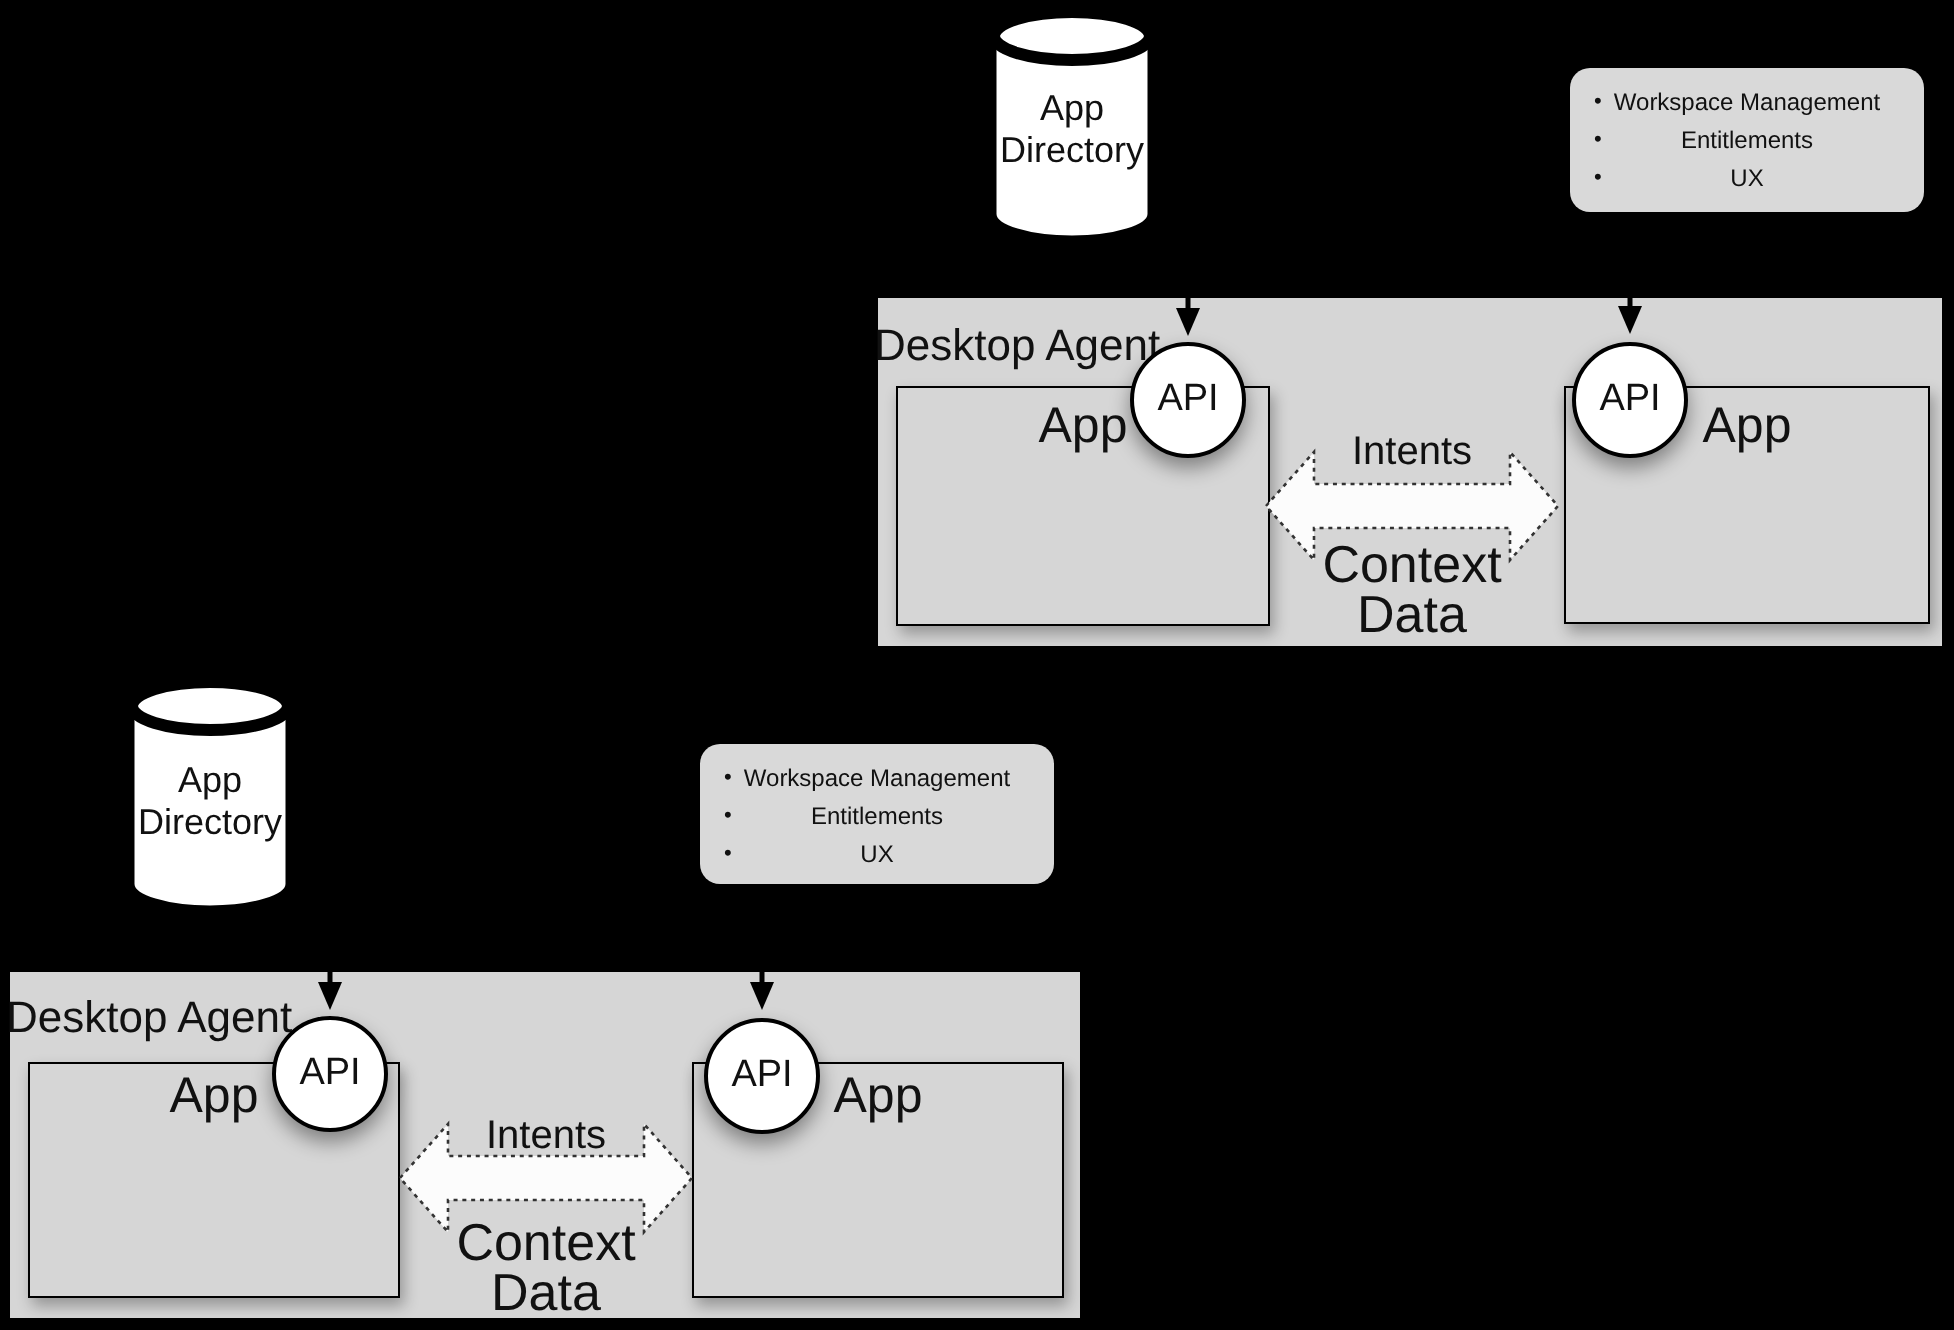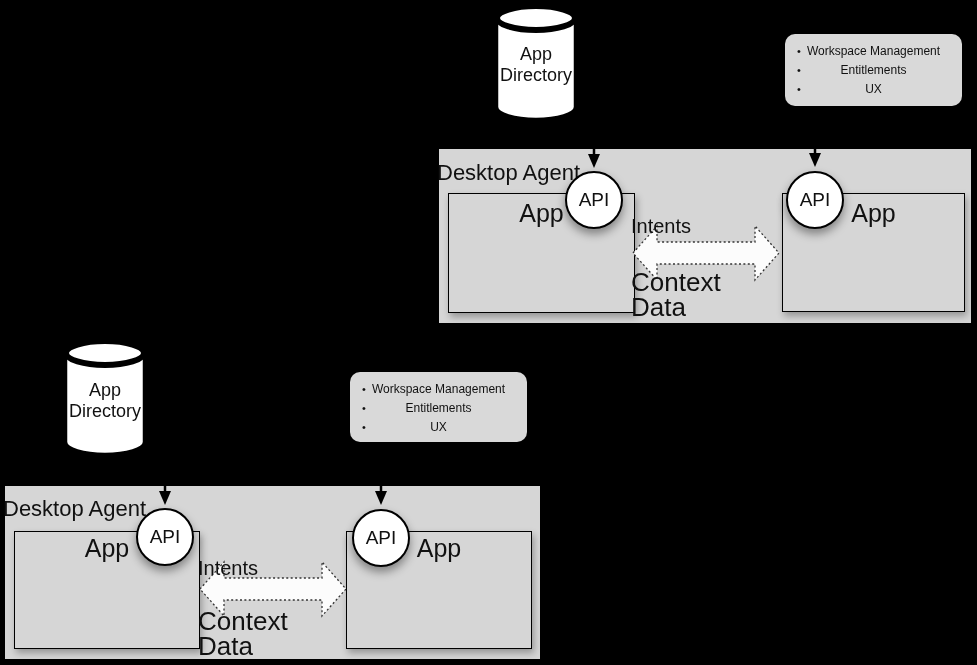--- a/index.html
+++ b/index.html
@@ -17,21 +17,21 @@
   .app-box{background:var(--agent-fill);border:1.5px solid var(--border);z-index:2;
            box-shadow:2px 4px 7px rgba(0,0,0,0.30);}
   .app-label{text-align:center;font-size:25px;line-height:28px;z-index:3;}
   .api{width:58px;height:58px;border-radius:50%;background:var(--node-fill);
        border:2px solid var(--border);display:flex;align-items:center;justify-content:center;
        font-size:19px;z-index:4;box-shadow:0 5px 10px rgba(0,0,0,0.40);}
   .feat{background:var(--features-fill);border-radius:10px;padding-top:8px;z-index:2;}
   .feat-row{position:relative;height:19px;line-height:19px;text-align:center;font-size:12px;}
   .feat-bullet{position:absolute;left:12px;top:0;font-size:11px;}
   .cyl-text{text-align:center;font-size:18px;line-height:21px;z-index:3;}
-  .msg{ text-align:left;z-index:3;}
+  .msg{ text-align:center;z-index:3;}
   .msg-intents{font-size:20px;line-height:23px;}
   .msg-context{font-size:26px;line-height:25px;}
   svg.blockarrow{position:absolute;z-index:2;overflow:visible;}
   svg.cyl{position:absolute;z-index:2;overflow:visible;}
   .connectors{position:absolute;left:0;top:0;z-index:5;pointer-events:none;}
 
   
   .g0-cyl{left:494px;top:2px;}
   .g0-cyltext{left:494px;top:44px;width:84px;}
   .g0-feat{left:785px;top:34px;width:177px;height:72px;}

